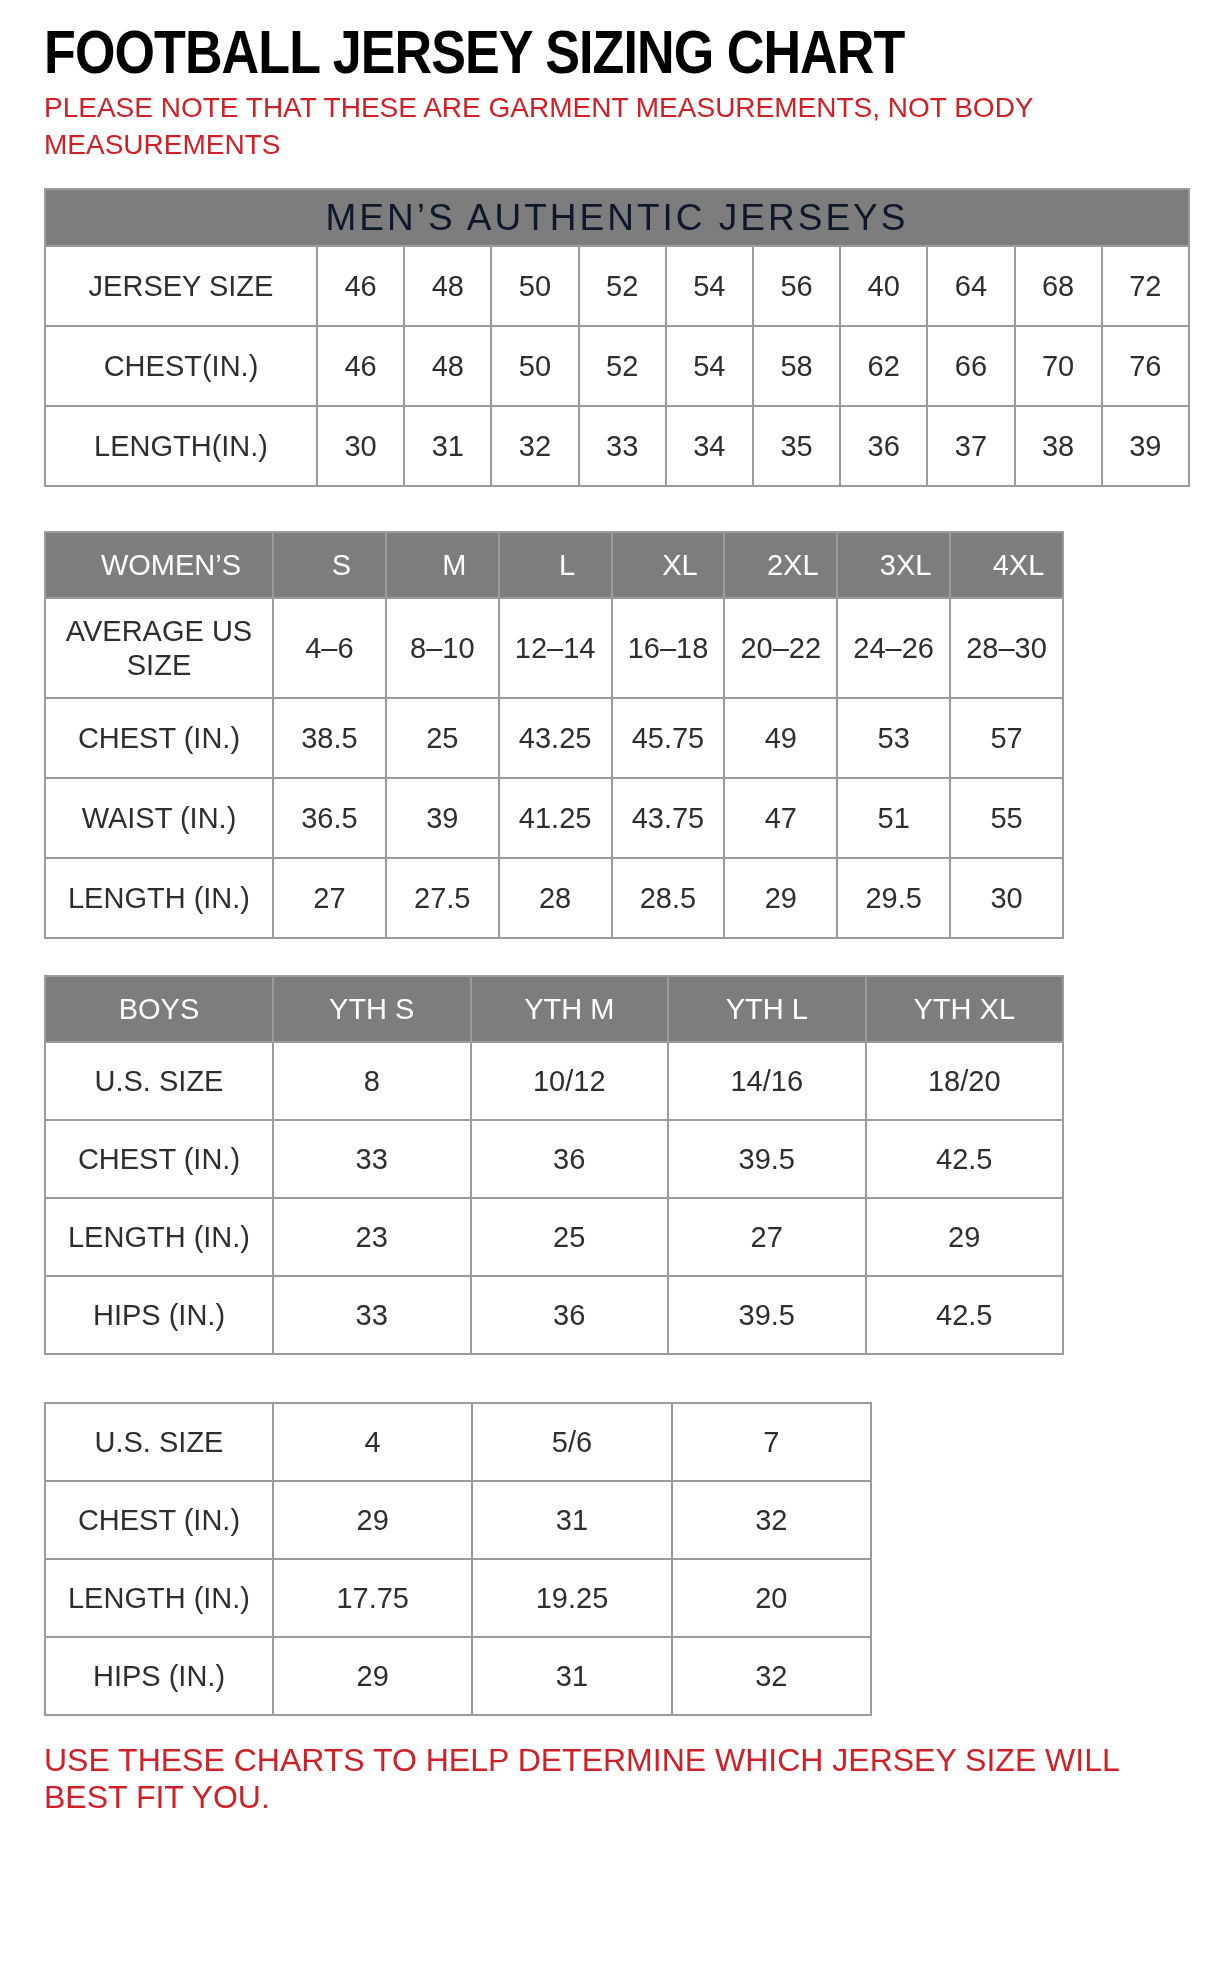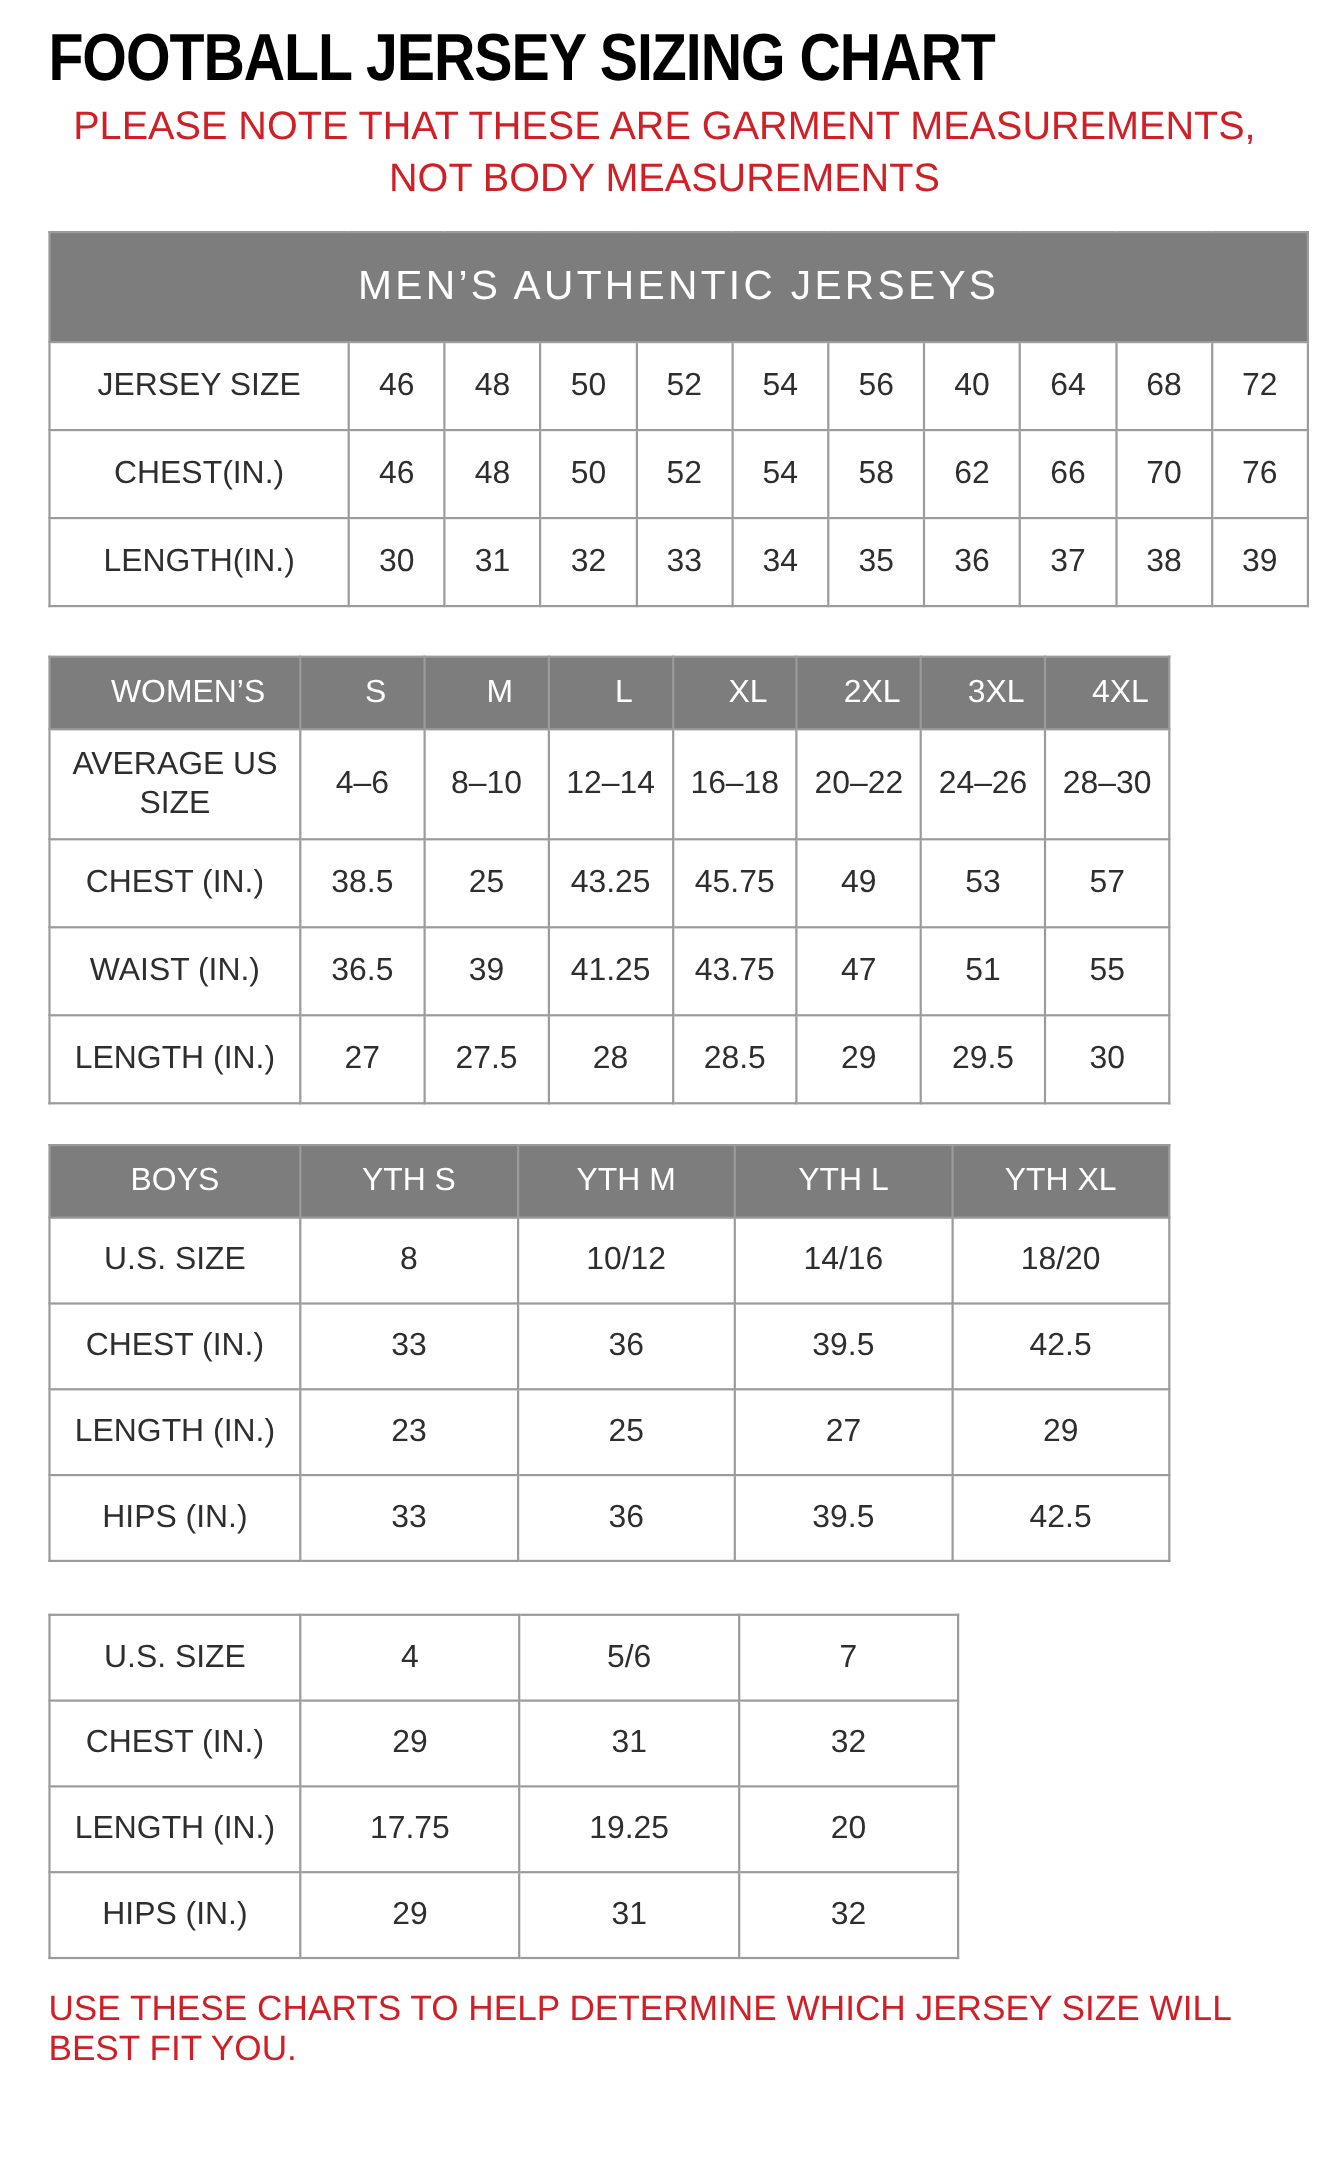--- a/index.html
+++ b/index.html
@@ -12,35 +12,35 @@
     overflow:hidden;
   }
   .page-title {
     font-size:56px; font-weight:bold; color:#000;
     letter-spacing:-1px; line-height:1.08;
     margin:4px 0 10px 0;
     transform:scale(0.93,1.08); transform-origin:0 0;
     white-space:nowrap;
   }
   .note {
-    color:#cf2027; font-size:36px; line-height:1.32;
-    max-width:1120px; margin:0 0 24px 0;text-align:center;
+    color:#cf2027; font-size:28px; line-height:1.32;
+    max-width:1120px; margin:0 0 24px 0;
   }
   table { border-collapse:collapse; table-layout:fixed; }
   td, th {
     border:2px solid #9b9b9b;
     text-align:center; vertical-align:middle;
     font-size:29px; font-weight:normal;
     padding:0 8px; height:80px; line-height:1.2;
     background:#ffffff; color:#2e2e2e;
   }
   .ghead { background:#7d7d7d; color:#ffffff; }
   .band {
-    background:#7d7d7d; color:#ffffff;
-    font-size:37px; letter-spacing:3px; height:100px;
+    background:#7d7d7d; color:#0f172a;
+    font-size:37px; letter-spacing:3px; height:57px;
   }
   .t-mens { width:1146px; margin-bottom:44px; }
   .t-womens { width:1020px; margin-bottom:36px; }
   .t-womens tr.hdr th { height:66px;padding-left:32px; }
   .t-womens tr.tall td { height:100px; }
   .t-boys { width:1020px; margin-bottom:47px; }
   .t-boys tr.hdr th { height:66px; }
   .t-boys td { height:78px; }
   .t-pre { width:828px; margin-bottom:26px; }
   .t-pre tr.hdr th { height:66px; }

